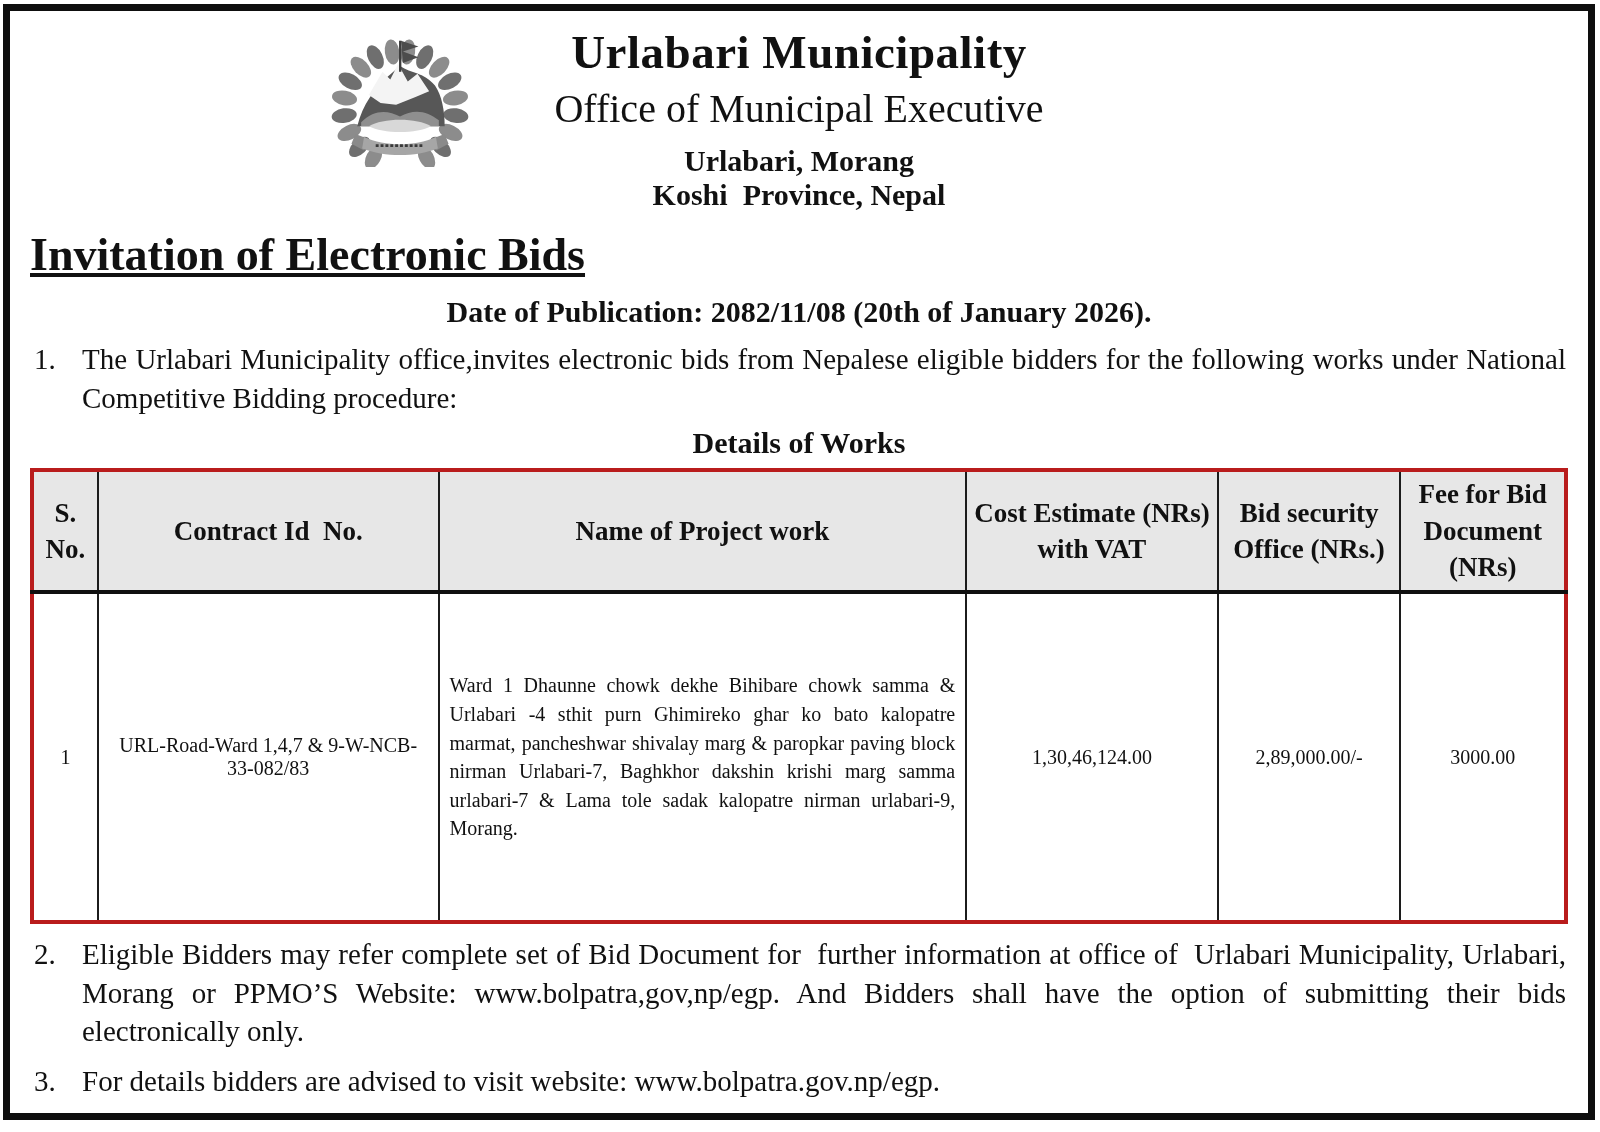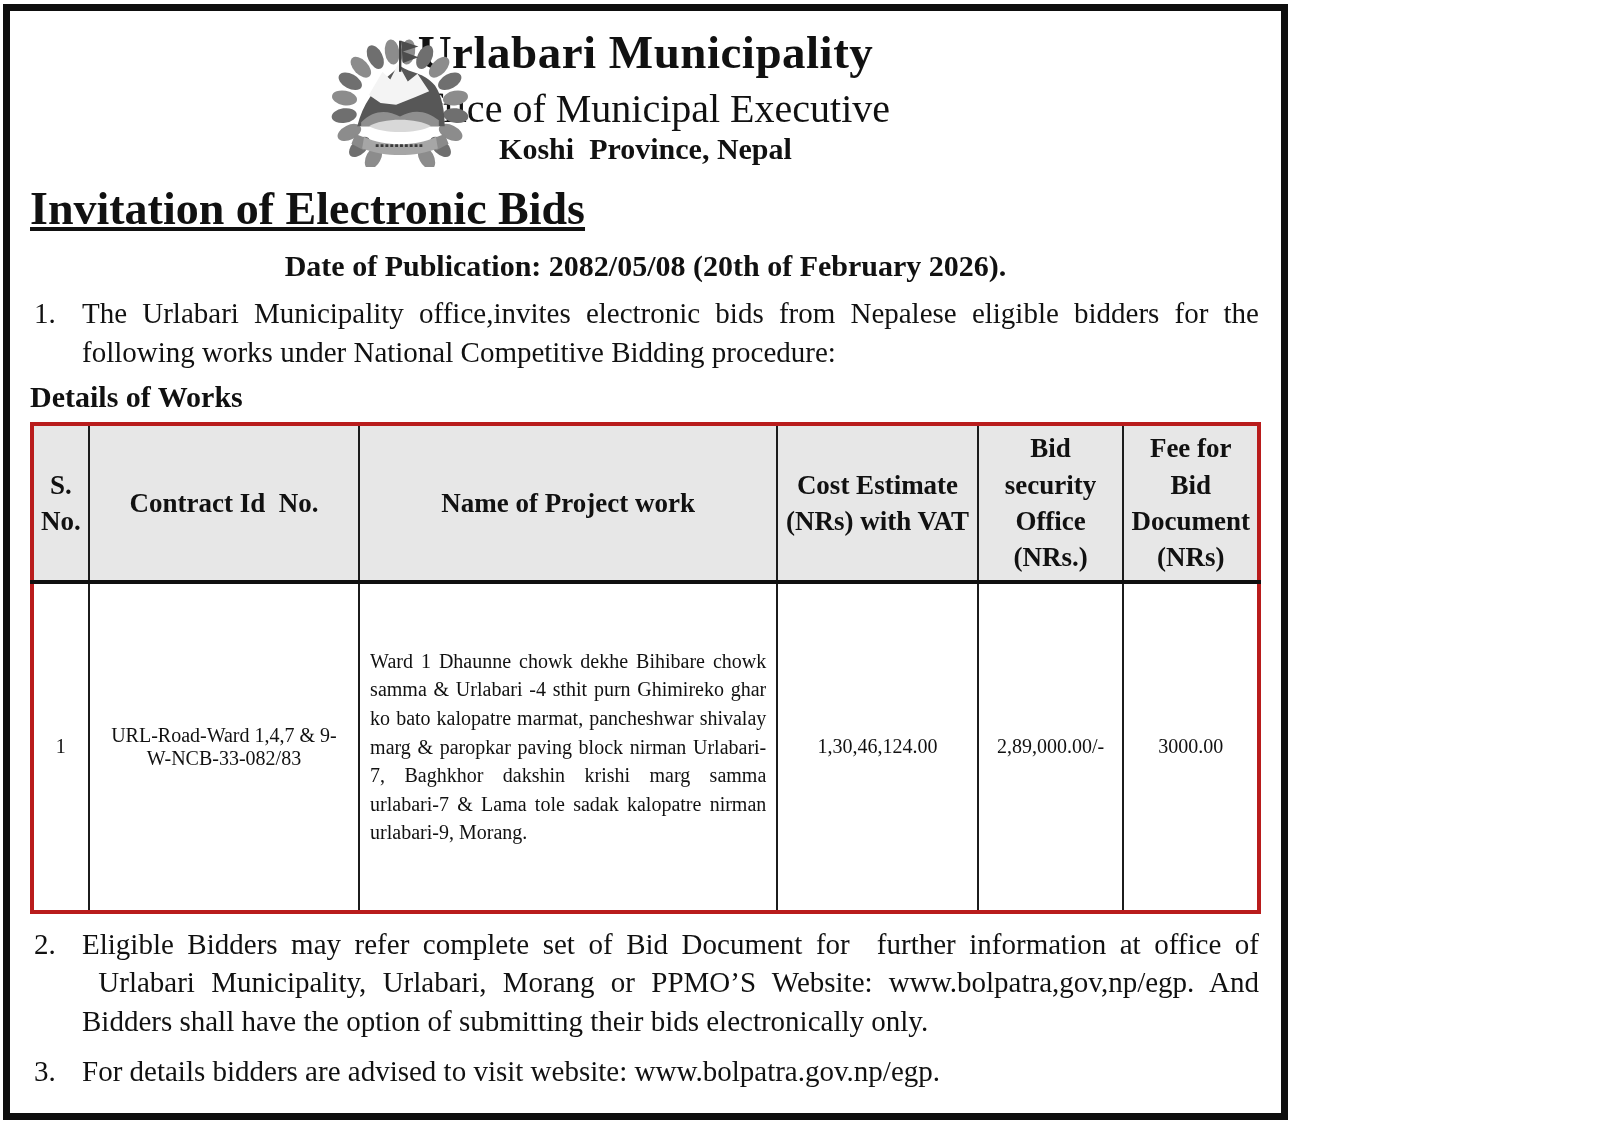--- a/index.html
+++ b/index.html
@@ -6,21 +6,21 @@
   html, body {
     width: 1600px; height: 1132px;
     background: #ffffff;
     font-family: "Liberation Serif", "DejaVu Serif", serif;
     color: #111;
     position: relative;
   }
   .page {
     position: absolute;
     left: 3px; top: 4px;
-    width: 1285px; height: 1116px;
+    width: 1592px; height: 1116px;
     border: 7px solid #0e0e0e;
     background: #fff;
     padding: 6px 20px 16px 20px;
     overflow: hidden;
   }
   
   .doc-header { position: relative; text-align: center; }
   .logo {
     position: absolute; left: 300px; top: 6px;
     width: 140px; height: 136px;
@@ -30,21 +30,21 @@
   .h-loc    { font-size: 30px; font-weight: 700; margin-top: 12px; }
   .h-prov   { font-size: 30px; font-weight: 700; }
   
   .title   { text-align: left; font-size: 46px; font-weight: 700; margin-top: 16px; text-decoration: underline; }
   .pubdate { text-align: center; font-size: 30px; font-weight: 700; margin-top: 14px; }
   
   .item { display: flex; margin-top: 11px; font-size: 29px; line-height: 1.33; }
   .item .num   { flex: 0 0 52px; padding-left: 4px; }
   .item .itext { flex: 1; text-align: justify; padding-right: 2px; }
   
-  .works-heading { text-align: left; font-size: 30px; font-weight: 700; margin-top: 9px; }
+  .works-heading { text-align: center; font-size: 30px; font-weight: 700; margin-top: 9px; }
   table.works {
     width: 100%;
     margin-top: 8px;
     border-collapse: collapse;
     border: 4px solid #b91c1c;
   }
   table.works th, table.works td {
     border: 2px solid #1c1c1c;
     vertical-align: middle;
   }
@@ -109,25 +109,26 @@
       </g>
       <g>
         <path d="M24,106 L37,111 L33,123 L20,116 Z" fill="#8a8a8a"></path>
         <path d="M116,106 L103,111 L107,123 L120,116 Z" fill="#8a8a8a"></path>
         <path d="M33,109 C55,119 85,119 107,109 L109,121 C85,130 55,130 31,121 Z" fill="#a6a6a6"></path>
         <line x1="45" y1="118" x2="95" y2="118" stroke="#3a3a3a" stroke-width="3" stroke-dasharray="3 2"></line>
       </g>
     </svg>
     <div class="h-muni">Urlabari Municipality</div>
     <div class="h-office">Office of Municipal Executive</div>
+    <div class="h-loc">Urlabari, Morang</div>
     <div class="h-prov">Koshi &nbsp;Province, Nepal</div>
   </div>
 
   <div class="title">Invitation of Electronic Bids</div>
-  <div class="pubdate">Date of Publication: 2082/05/08 (20th of February 2026).</div>
+  <div class="pubdate">Date of Publication: 2082/11/08 (20th of January 2026).</div>
 
   <div class="item">
     <div class="num">1.</div>
     <div class="itext">The Urlabari Municipality office,invites electronic bids from Nepalese eligible bidders for the following works under National Competitive Bidding procedure:</div>
   </div>
 
   <div class="works-heading">Details of Works</div>
 
   <table class="works">
     <colgroup>

